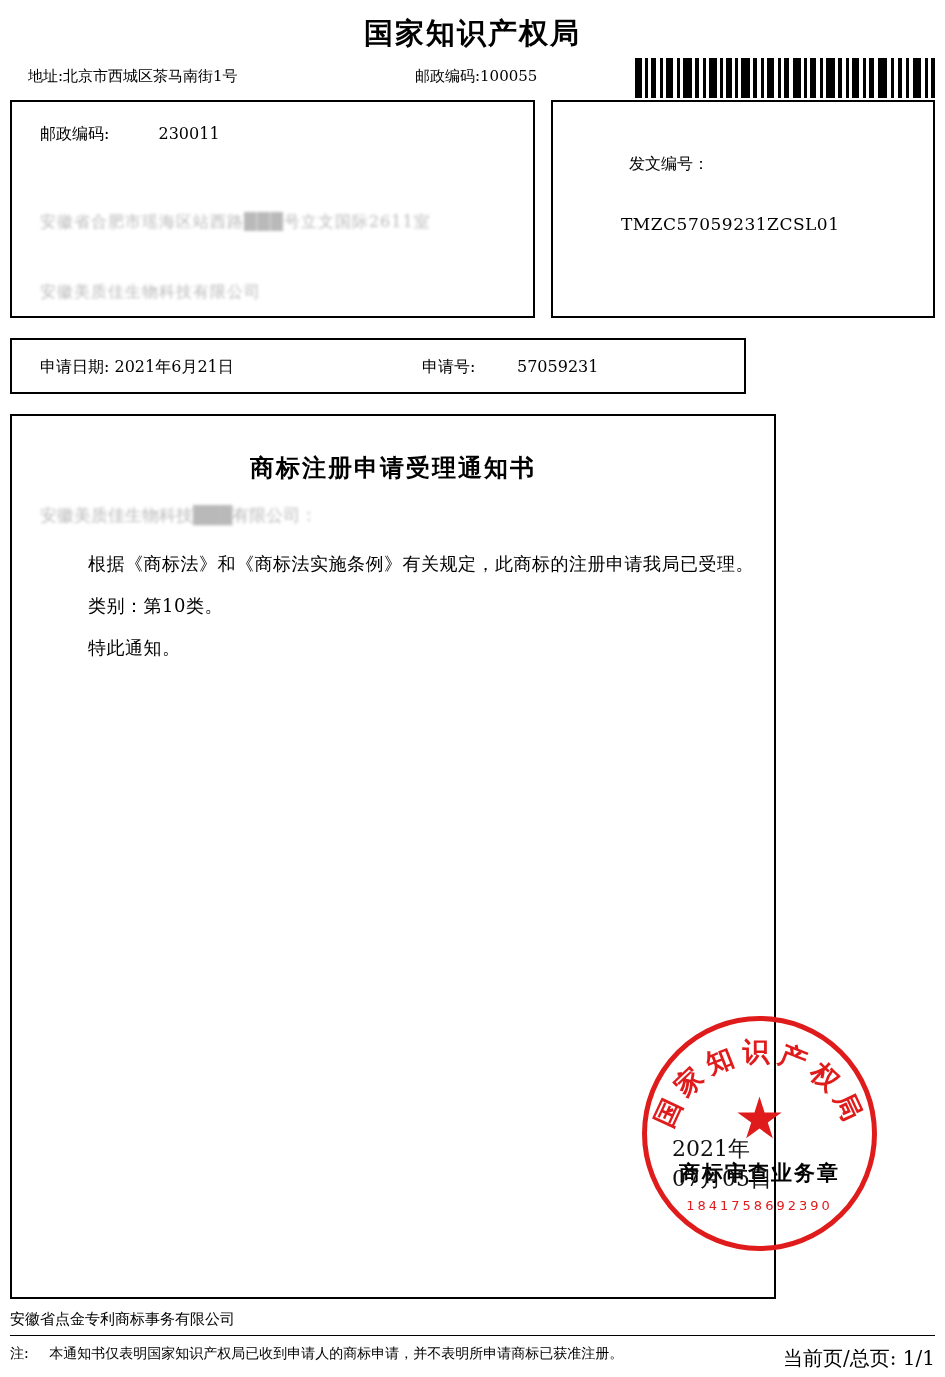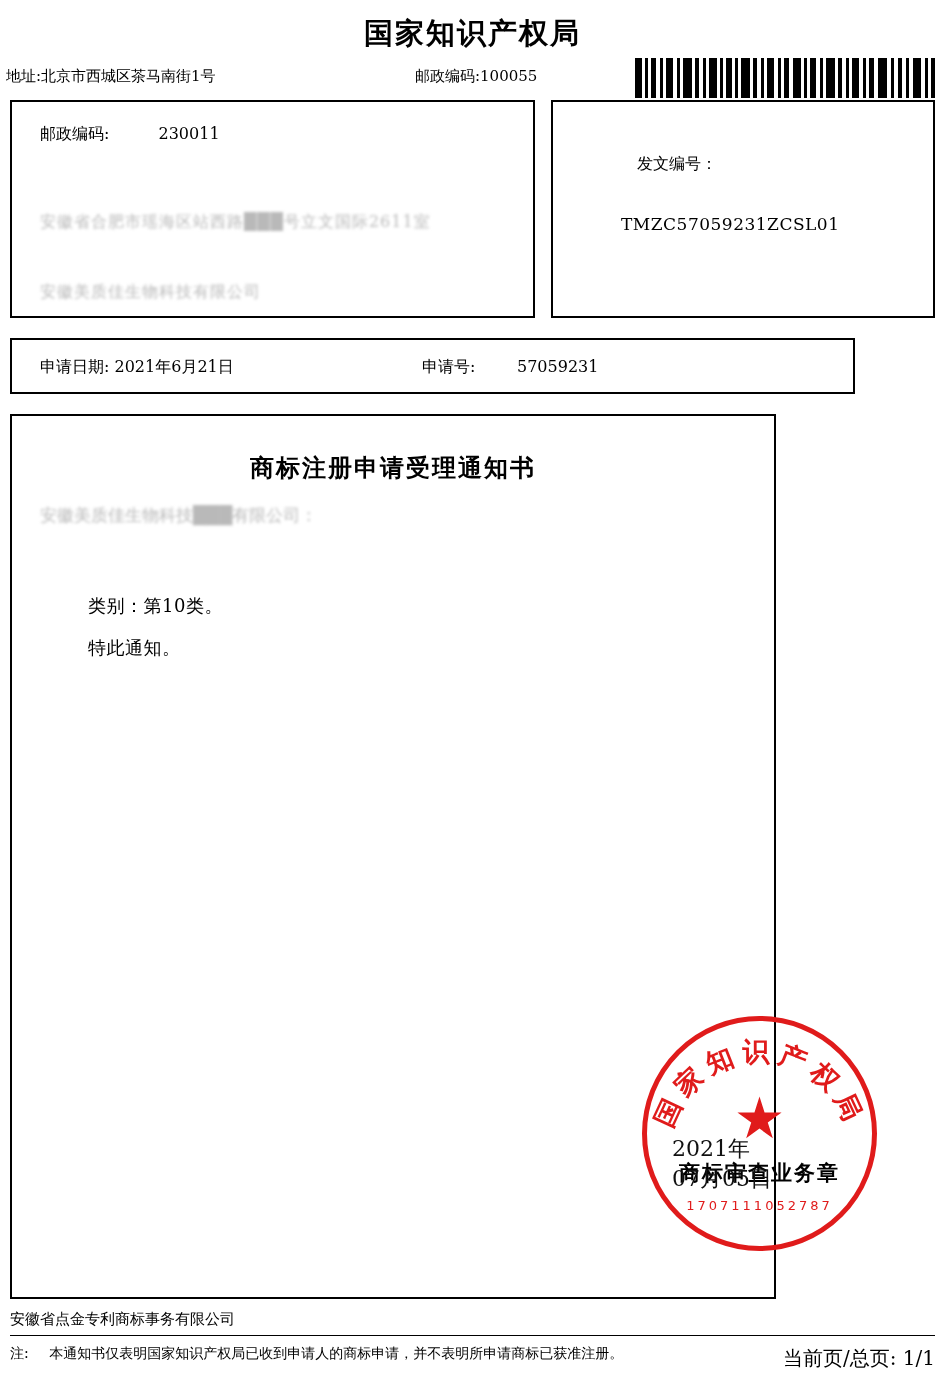--- a/index.html
+++ b/index.html
@@ -28,21 +28,21 @@
     letter-spacing: 2px;
     padding-top: 14px;
   }
   .header-row {
     position: relative;
     height: 34px;
     margin-top: 8px;
   }
   .addr {
     position: absolute;
-    left: 6px;
+    left: 28px;
     top: 5px;
     font-size: 15px;
     font-family: "DejaVu Serif", "Liberation Serif", serif;
   }
   .postcode-top {
     position: absolute;
     left: 415px;
     top: 5px;
     font-size: 15px;
     font-family: "DejaVu Serif", "Liberation Serif", serif;
@@ -69,21 +69,21 @@
   }
   .box-right {
     left: 551px;
     top: 100px;
     width: 384px;
     height: 218px;
   }
   .box-mid {
     left: 10px;
     top: 338px;
-    width: 845px;
+    width: 736px;
     height: 56px;
   }
   .box-main {
     left: 10px;
     top: 414px;
     width: 766px;
     height: 885px;
   }
 
   .lbl {
@@ -104,21 +104,21 @@
     font-family: "DejaVu Serif", "Liberation Serif", serif;
     font-size: 16px;
     filter: blur(1.6px);
     letter-spacing: 1px;
   }
   .redact-addr { left: 28px; top: 110px; }
   .redact-name { left: 28px; top: 180px; }
 
   .doc-no-label {
     position: absolute;
-    left: 84px;
+    left: 76px;
     top: 52px;
   }
   .doc-no-value {
     position: absolute;
     left: 68px;
     top: 112px;
     font-family: "DejaVu Serif", "Liberation Serif", serif;
     font-size: 17px;
     letter-spacing: 0.5px;
   }
@@ -340,37 +340,38 @@
       <span>申请日期:</span>
       <span>2021年6月21日</span>
     </div>
     <div class="appno-label lbl">申请号:</div>
     <div class="appno-value lbl">57059231</div>
   </div>
 
   <div class="box box-main">
     <div class="doc-title">商标注册申请受理通知书</div>
     <div class="addressee">安徽美质佳生物科技███有限公司：</div>
+    <div class="para para-1">根据《商标法》和《商标法实施条例》有关规定，此商标的注册申请我局已受理。</div>
     <div class="para para-2">类别：第10类。</div>
     <div class="para para-3">特此通知。</div>
 
 
     <div class="seal">
       <div class="seal-circle"></div>
       <svg class="seal-arc" viewBox="0 0 235 235">
         <defs>
           <path id="arcpath" d="M 28,126 A 90,90 0 0 1 207,126"></path>
         </defs>
         <text>
           <textPath href="#arcpath" startOffset="50%" text-anchor="middle">国家知识产权局</textPath>
         </text>
       </svg>
       <div class="seal-star"></div>
       <div class="seal-bottom-text">商标审查业务章</div>
-      <div class="seal-number">1707111052787</div>
+      <div class="seal-number">1841758692390</div>
     </div>
     <div class="seal-date">2021年07月05日</div>
   </div>
 
   <div class="footer-agency">安徽省点金专利商标事务有限公司</div>
   <div class="footer-rule"></div>
   <div class="footer-note">
     <span class="note-label">注:</span>
     <span>本通知书仅表明国家知识产权局已收到申请人的商标申请，并不表明所申请商标已获准注册。</span>
   </div>

